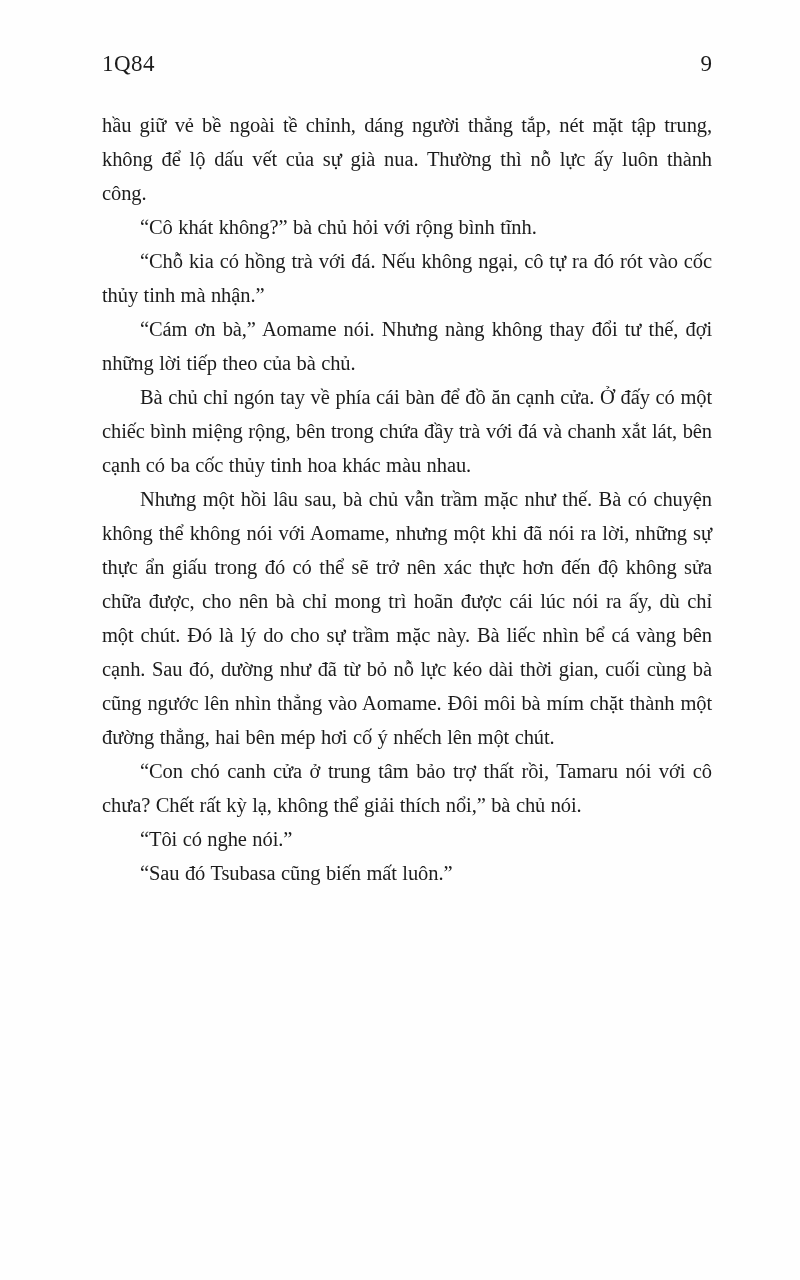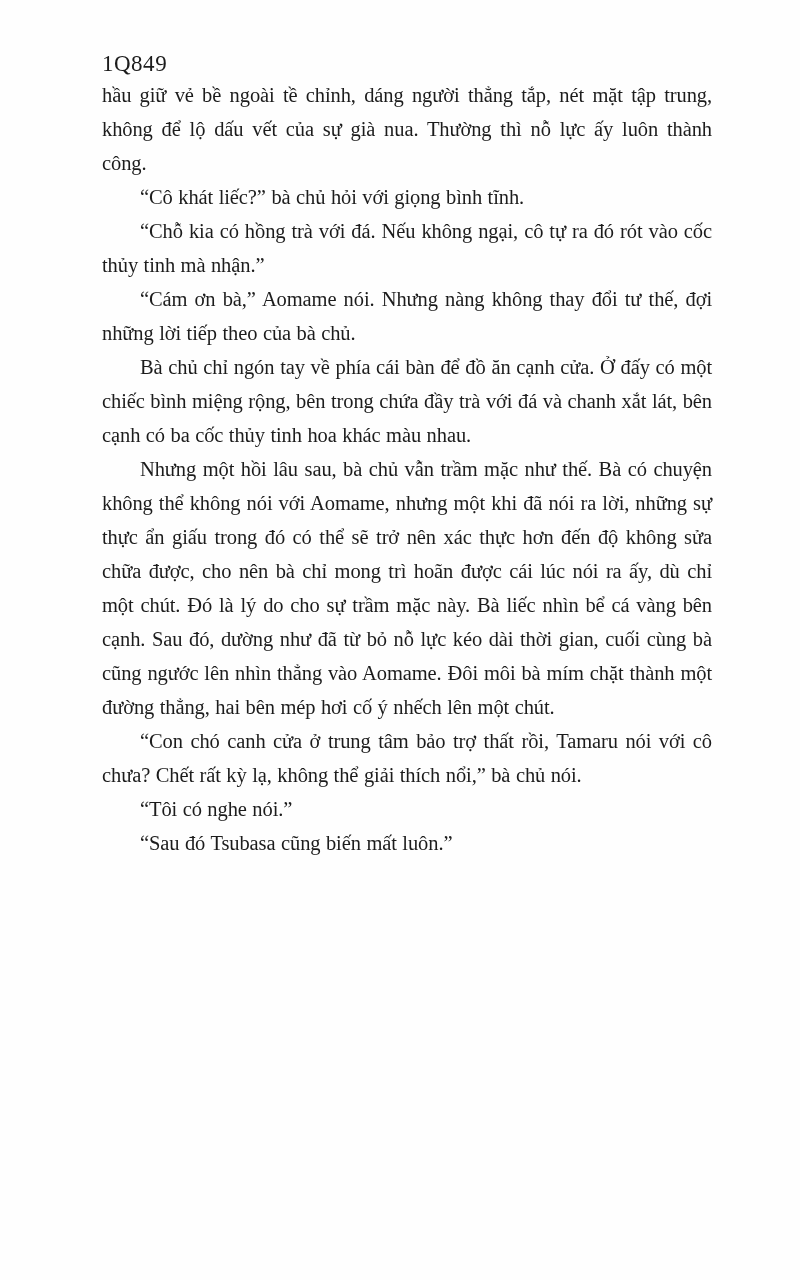--- a/index.html
+++ b/index.html
@@ -13,32 +13,33 @@
     height: 1280px;
     box-sizing: border-box;
     background: #fefefe;
     color: #1c1c1c;
     font-family: "Liberation Serif", serif;
     padding: 50px 88px 40px 102px;
     overflow: hidden;
   }
   .running-header {
     display: flex;
-    justify-content: flex-start;
+    justify-content: space-between;
     align-items: baseline;
     font-size: 23px;
     line-height: 28px;
   }
   .running-title {
     letter-spacing: 0.5px;
   }
   .page-number {
     font-size: 23px;
   }
   .page-body {
+    margin-top: 30px;
   }
   .page-body p {
     margin: 0;
     font-size: 20.5px;
     line-height: 34px;
     text-align: justify;
     text-indent: 38px;
     letter-spacing: -0.1px;
     word-spacing: 0.5px;
   }
@@ -51,21 +52,21 @@
 
 <div class="page">
 
   <div class="running-header">
     <span class="running-title">1Q84</span>
     <span class="page-number">9</span>
   </div>
 
   <div class="page-body">
     <p class="continuation">hầu giữ vẻ bề ngoài tề chỉnh, dáng người thẳng tắp, nét mặt tập trung, không để lộ dấu vết của sự già nua. Thường thì nỗ lực ấy luôn thành công.</p>
-    <p>“Cô khát liếc?” bà chủ hỏi với giọng bình tĩnh.</p>
+    <p>“Cô khát không?” bà chủ hỏi với rộng bình tĩnh.</p>
     <p>“Chỗ kia có hồng trà với đá. Nếu không ngại, cô tự ra đó rót vào cốc thủy tinh mà nhận.”</p>
     <p>“Cám ơn bà,” Aomame nói. Nhưng nàng không thay đổi tư thế, đợi những lời tiếp theo của bà chủ.</p>
     <p>Bà chủ chỉ ngón tay về phía cái bàn để đồ ăn cạnh cửa. Ở đấy có một chiếc bình miệng rộng, bên trong chứa đầy trà với đá và chanh xắt lát, bên cạnh có ba cốc thủy tinh hoa khác màu nhau.</p>
     <p>Nhưng một hồi lâu sau, bà chủ vẫn trầm mặc như thế. Bà có chuyện không thể không nói với Aomame, nhưng một khi đã nói ra lời, những sự thực ẩn giấu trong đó có thể sẽ trở nên xác thực hơn đến độ không sửa chữa được, cho nên bà chỉ mong trì hoãn được cái lúc nói ra ấy, dù chỉ một chút. Đó là lý do cho sự trầm mặc này. Bà liếc nhìn bể cá vàng bên cạnh. Sau đó, dường như đã từ bỏ nỗ lực kéo dài thời gian, cuối cùng bà cũng ngước lên nhìn thẳng vào Aomame. Đôi môi bà mím chặt thành một đường thẳng, hai bên mép hơi cố ý nhếch lên một chút.</p>
     <p>“Con chó canh cửa ở trung tâm bảo trợ thất rồi, Tamaru nói với cô chưa? Chết rất kỳ lạ, không thể giải thích nổi,” bà chủ nói.</p>
     <p>“Tôi có nghe nói.”</p>
     <p>“Sau đó Tsubasa cũng biến mất luôn.”</p>
   </div>
 
 </div>

